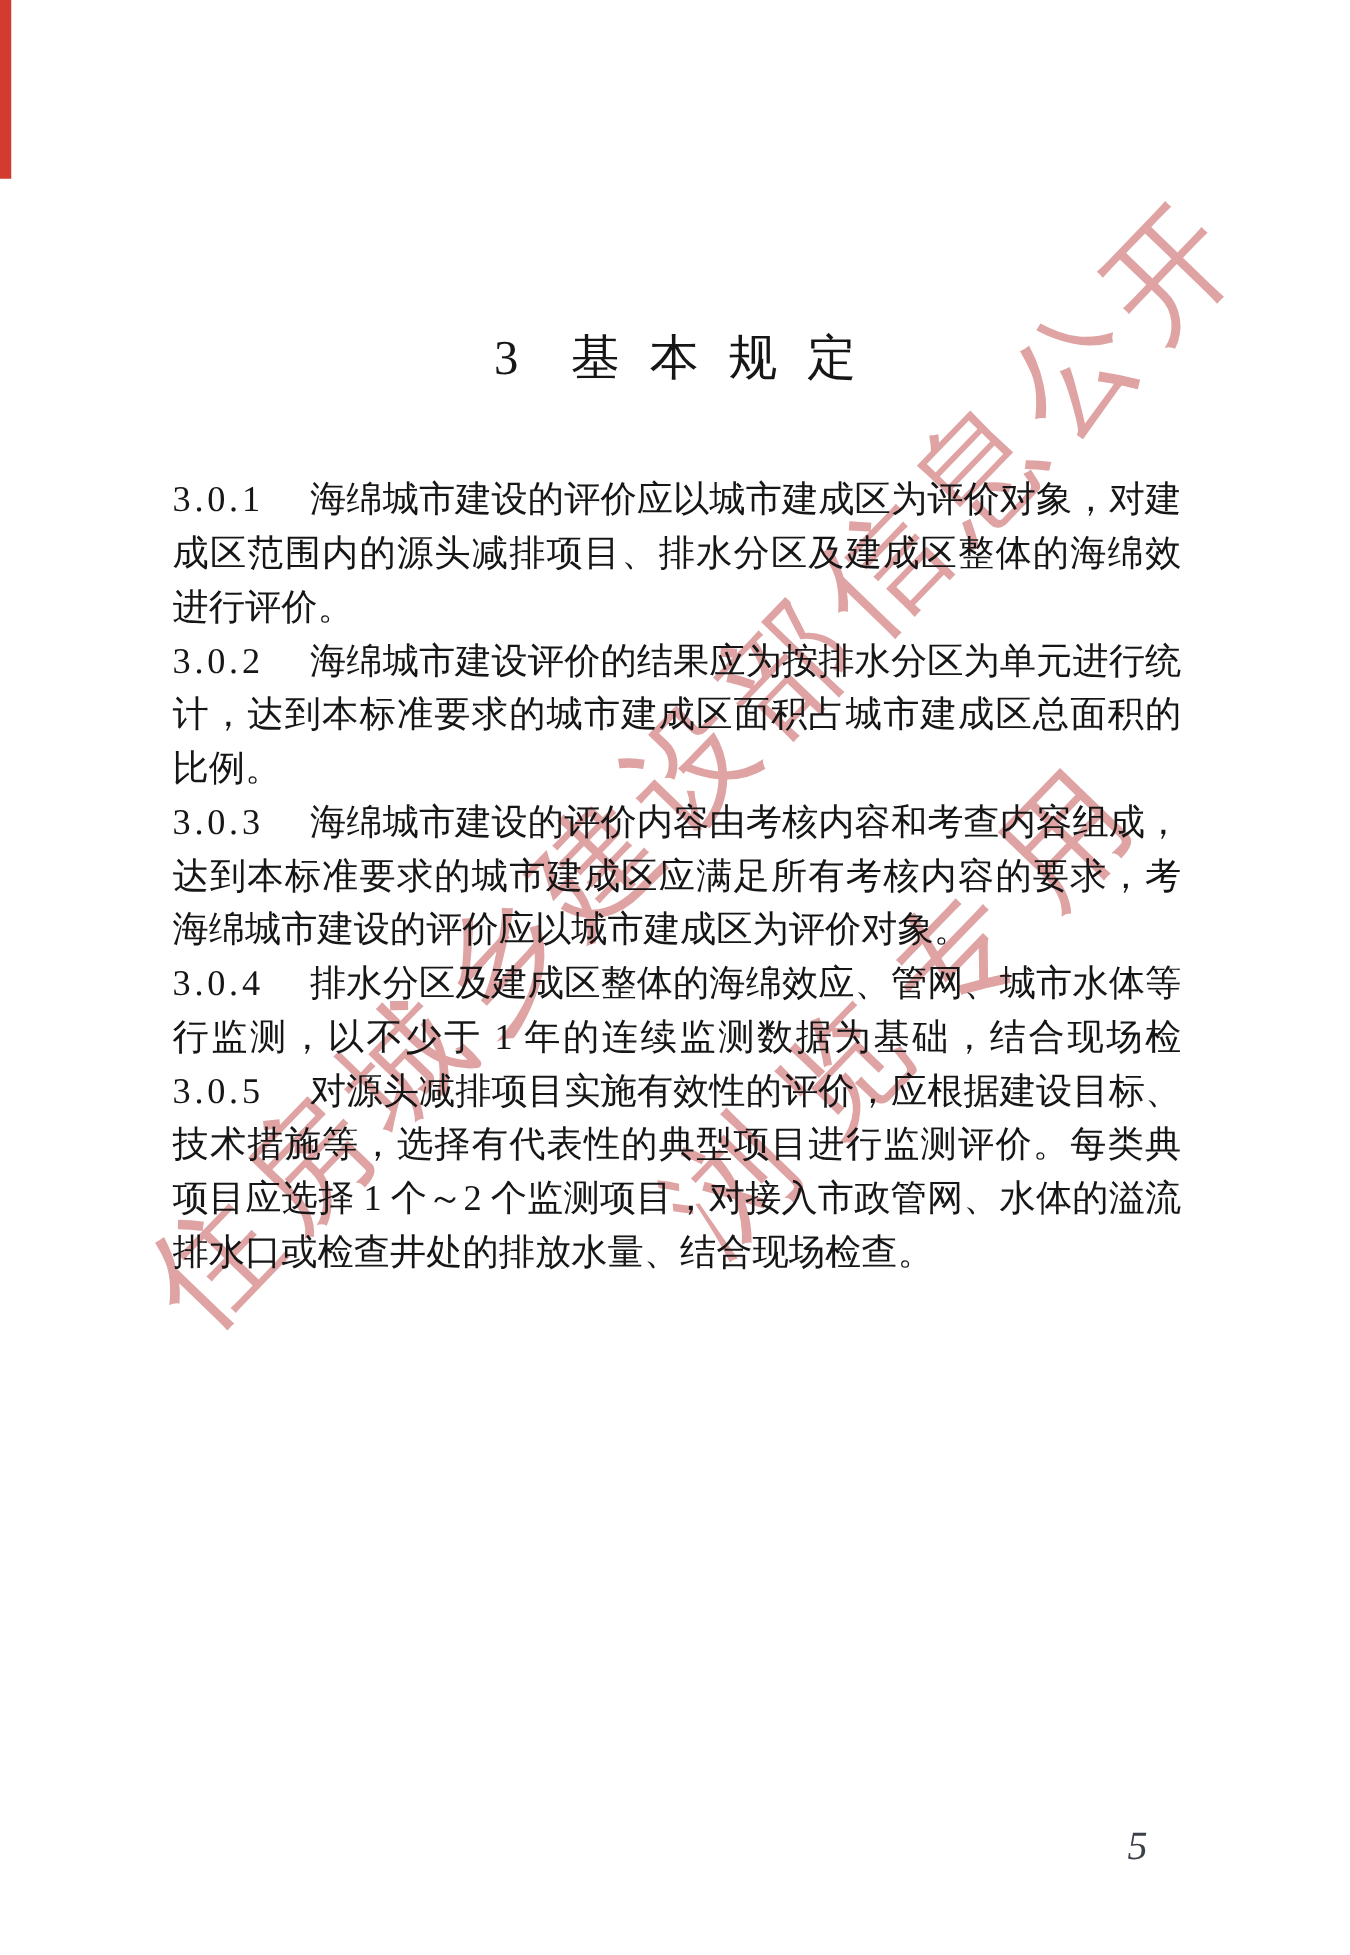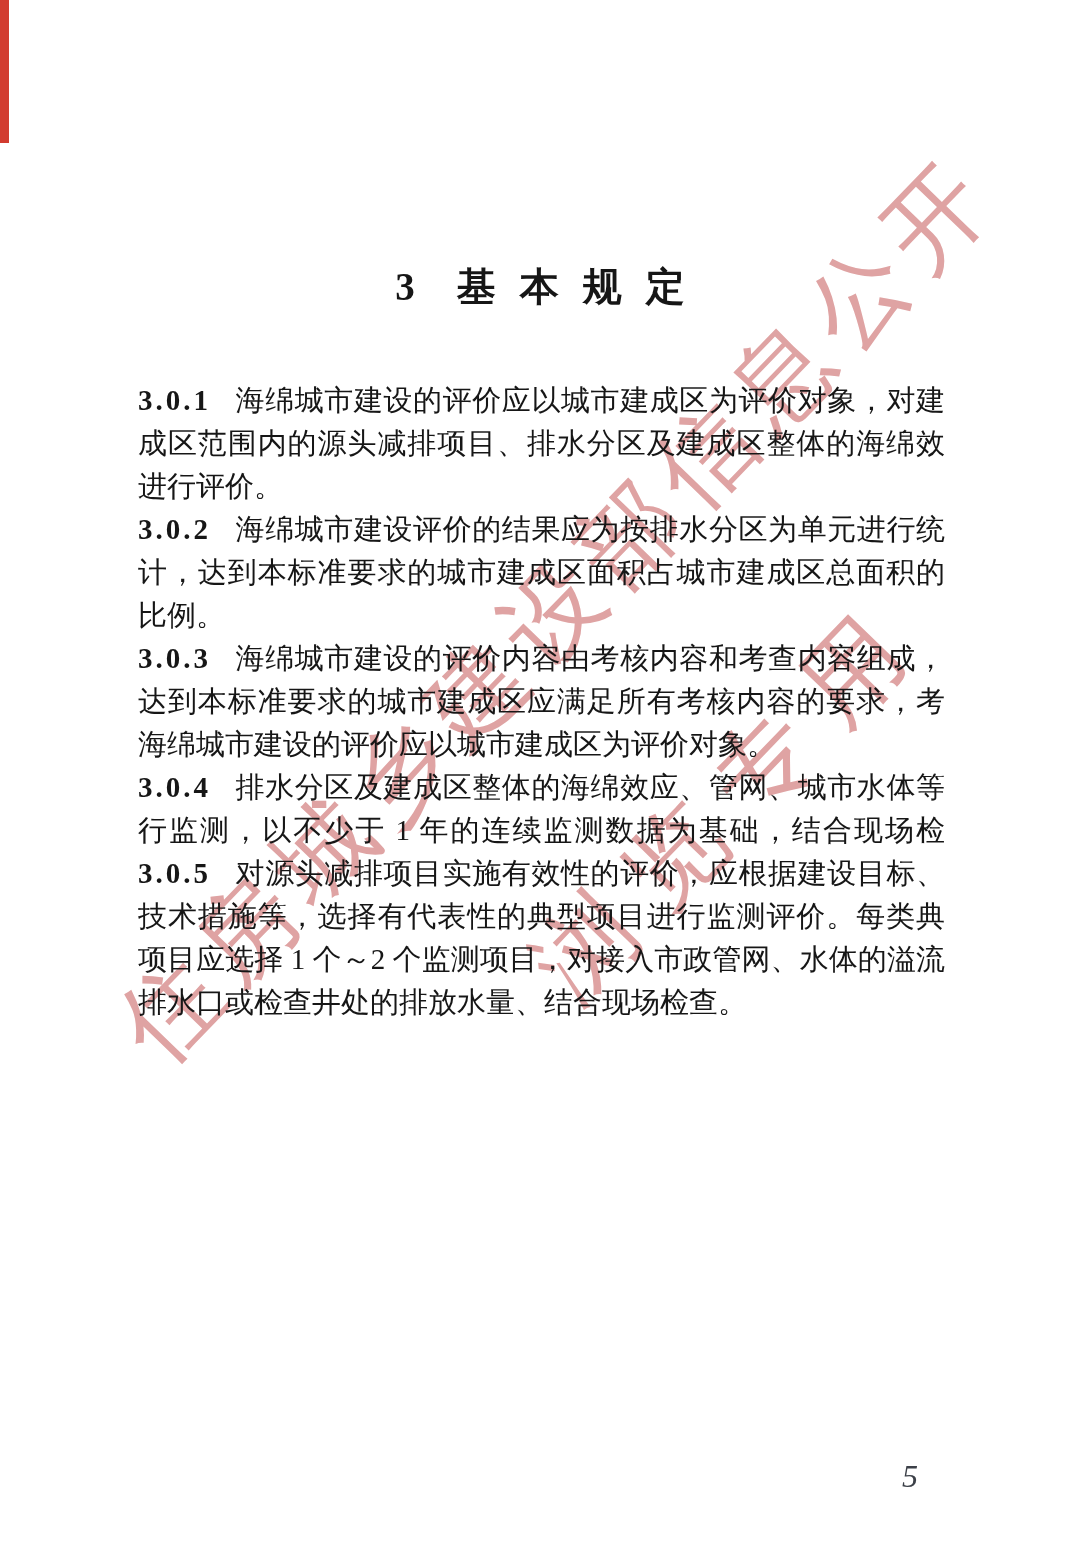--- a/index.html
+++ b/index.html
@@ -44,21 +44,21 @@
     letter-spacing: 30px;
   }
 
   
   .title {
     position: absolute;
     left: 0; top: 264px;
     width: 100%;
     z-index: 2;
     text-align: center;
-    font-weight: bold;
+    font-weight: normal;
     font-size: 39px;
     line-height: 46px;
   }
   .tnum { margin-right: 42px; }
   .ttext { letter-spacing: 24px; margin-right: -24px; }
 
   
   .clauses {
     position: absolute;
     left: 138px; top: 379px;
@@ -71,23 +71,23 @@
     height: 43px;
     text-align: justify;
     text-align-last: justify;
     text-justify: inter-character;
     overflow: hidden;
   }
   .line.last {
     text-align-last: left;
   }
   .num {
-    font-weight: bold;
+    font-weight: normal;
     letter-spacing: 3px;
-    margin-right: 24px;
+    margin-right: 37px;
   }
 
   
   .pageno {
     position: absolute;
     left: 880px; top: 1458px;
     width: 60px;
     z-index: 2;
     text-align: center;
     font-style: italic;

